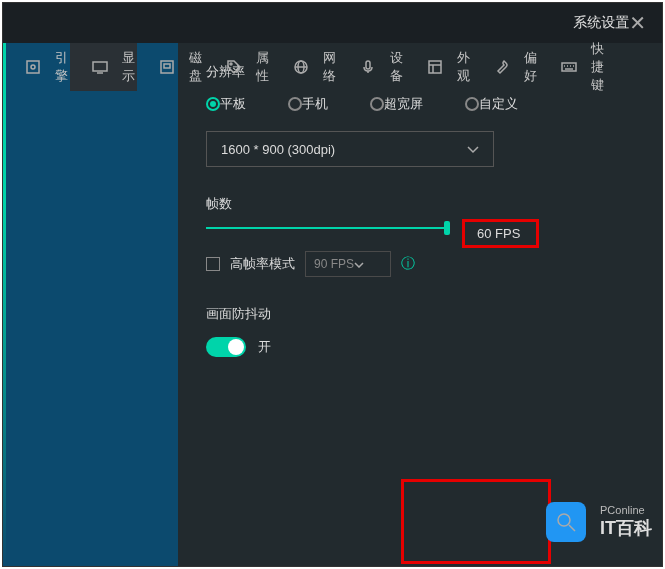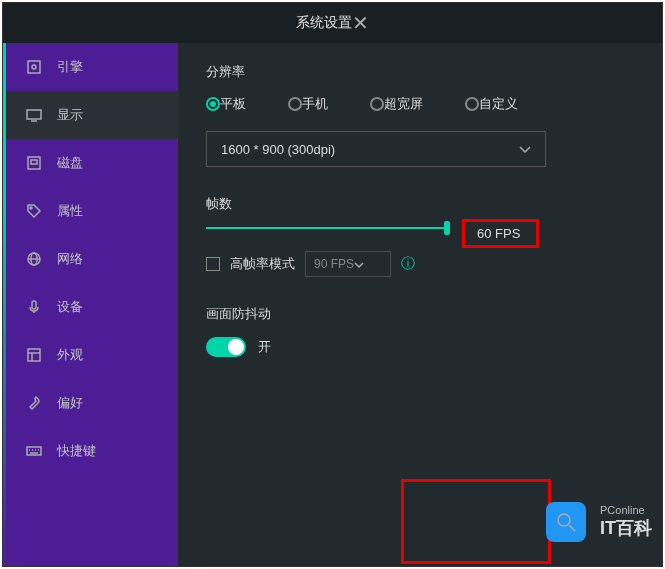--- a/index.html
+++ b/index.html
@@ -1,33 +1,33 @@
 <!DOCTYPE html>
 <html><head>
   <meta charset="utf-8">
   <style>
     * { margin: 0; padding: 0; box-sizing: border-box; }
     body { width: 665px; height: 569px; background: #fff; font-family: "Microsoft YaHei", sans-serif; overflow: hidden; }
     .window { width: 661px; height: 565px; margin: 2px; background: #1a1f23; position: relative; border: 1px solid #333; }
-    .titlebar { height: 40px; display: flex; align-items: center; justify-content: center; padding: 8px 16px; color: #e0e0e0; font-size: 14px; }
+    .titlebar { height: 40px; display: flex; align-items: center; justify-content: flex-end; padding: 8px 16px; color: #e0e0e0; font-size: 14px; }
     .close-btn { color: #aaa; cursor: pointer; font-size: 20px; }
     .body-area { display: flex; height: calc(100% - 40px); }
-    .sidebar { width: 175px; background: #4c1d95; display: flex; flex-direction: column; position: relative; }
+    .sidebar { width: 175px; background: #0c4a6e; display: flex; flex-direction: row; position: relative; }
     .side-accent { position: absolute; left: 0; top: 0; width: 3px; height: 100%; background: linear-gradient(to bottom, #00d4aa 0%, #00d4aa 30%, transparent 100%); }
     .sidebar-item { height: 48px; display: flex; align-items: center; padding-left: 22px; color: #c5c5c5; font-size: 13px; cursor: pointer; }
     .sidebar-item.active { background: #2a3035; }
     .sidebar-item .icon { width: 18px; height: 18px; margin-right: 14px; display: flex; align-items: center; justify-content: center; }
     .main { flex: 1; background: #222a2e; padding: 20px 28px; color: #dcdcdc; overflow: auto; }
     .section-label { font-size: 13px; color: #dcdcdc; margin-bottom: 14px; }
     .radio-row { display: flex; gap: 42px; margin-bottom: 18px; }
     .radio-opt { display: flex; align-items: center; font-size: 13px; cursor: pointer; }
     .radio-dot { width: 14px; height: 14px; border-radius: 50%; border: 2px solid #888; position: relative; }
     .radio-dot.sel { border-color: #00d4aa; }
     .radio-dot.sel::after { content: ""; position: absolute; width: 6px; height: 6px; background: #00d4aa; border-radius: 50%; top: 2px; left: 2px; }
-    .select-box { width: 340px; height: 36px; border: 1px solid #555; display: flex; align-items: center; justify-content: space-between; padding: 0 14px; font-size: 13px; color: #dcdcdc; cursor: pointer; margin-bottom: 28px; }
+    .select-box { width: 288px; height: 36px; border: 1px solid #555; display: flex; align-items: center; justify-content: space-between; padding: 0 14px; font-size: 13px; color: #dcdcdc; cursor: pointer; margin-bottom: 28px; }
     .slider-wrap { position: relative; margin-bottom: 22px; }
     .slider-track { width: 240px; height: 2px; background: #00d4aa; position: relative; }
     .slider-thumb { position: absolute; right: -4px; top: -6px; width: 6px; height: 14px; background: #00d4aa; border-radius: 2px; }
     .fps-label { position: absolute; left: 256px; top: -8px; font-size: 13px; color: #dcdcdc; white-space: nowrap; }
     .highlight-box { border: 3px solid #e60000; padding: 4px 16px 4px 12px; }
     .check-row { display: flex; align-items: center; gap: 10px; font-size: 13px; margin-bottom: 28px; }
     .checkbox { width: 14px; height: 14px; border: 1.5px solid #888; }
     .mini-select { width: 86px; height: 26px; border: 1px solid #4a4a4a; display: flex; align-items: center; padding: 0 8px; font-size: 12px; color: #888; }
     .info-ic { color: #00d4aa; font-size: 14px; }
     .toggle-row { display: flex; align-items: center; gap: 12px; font-size: 13px; }

